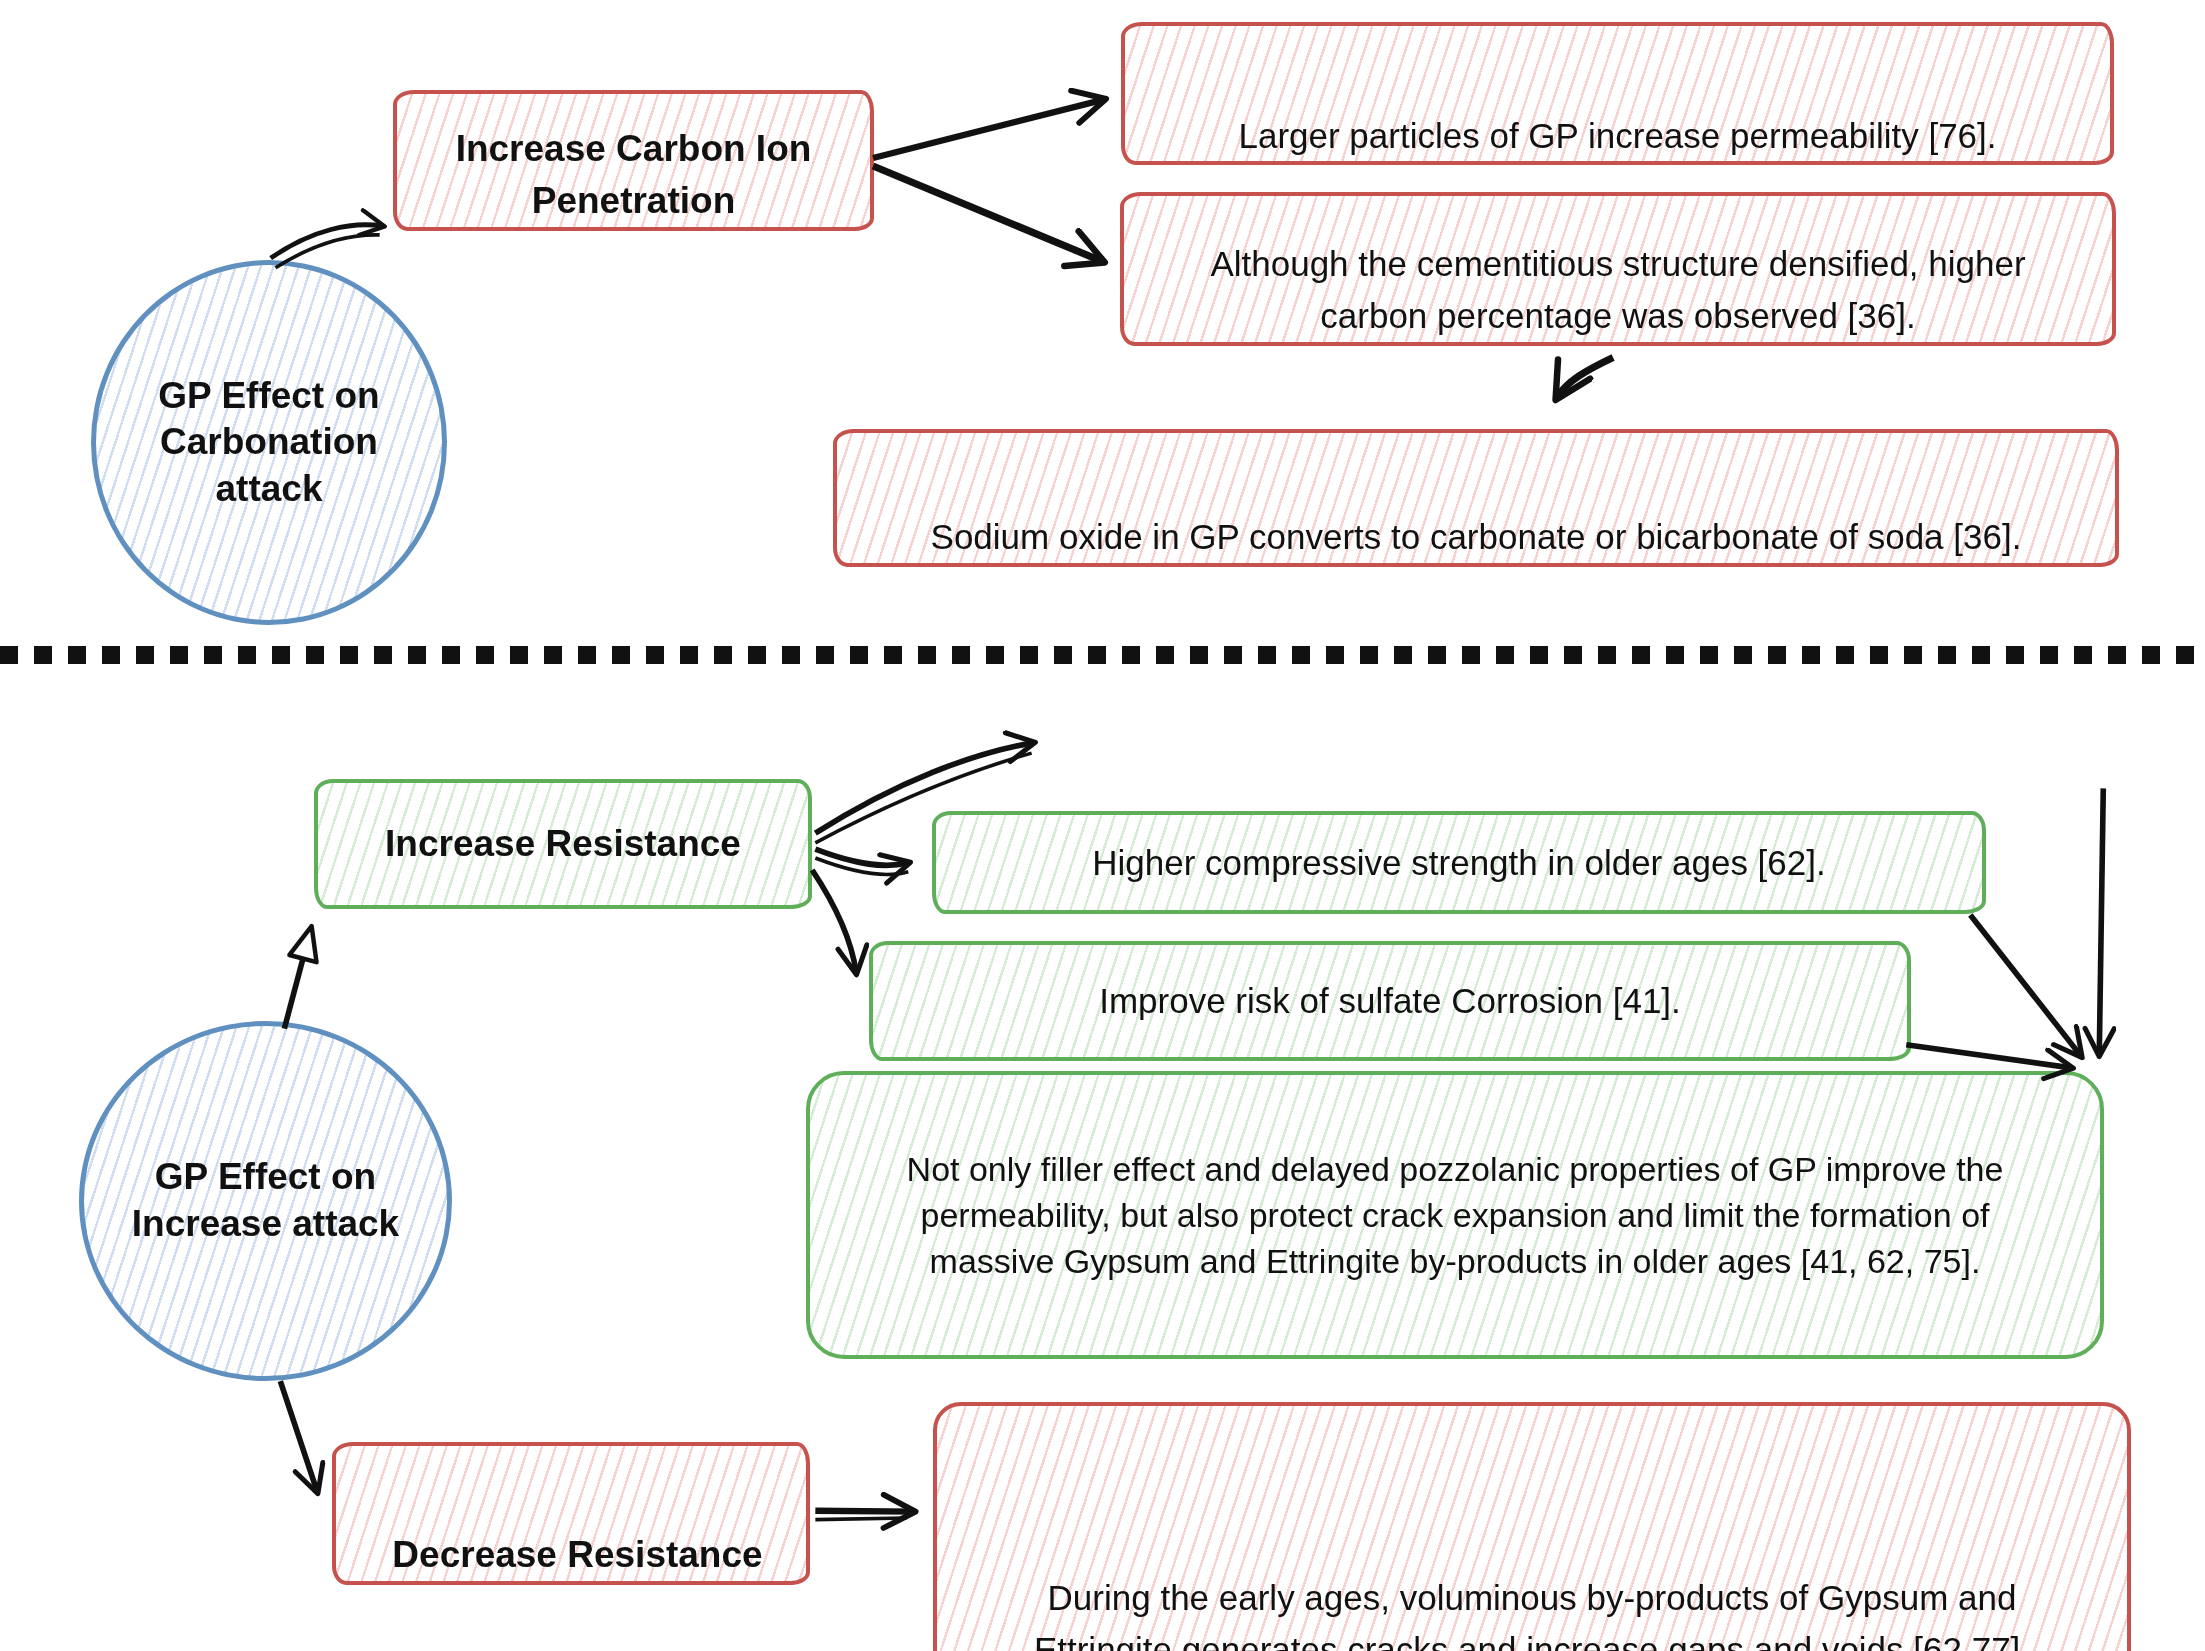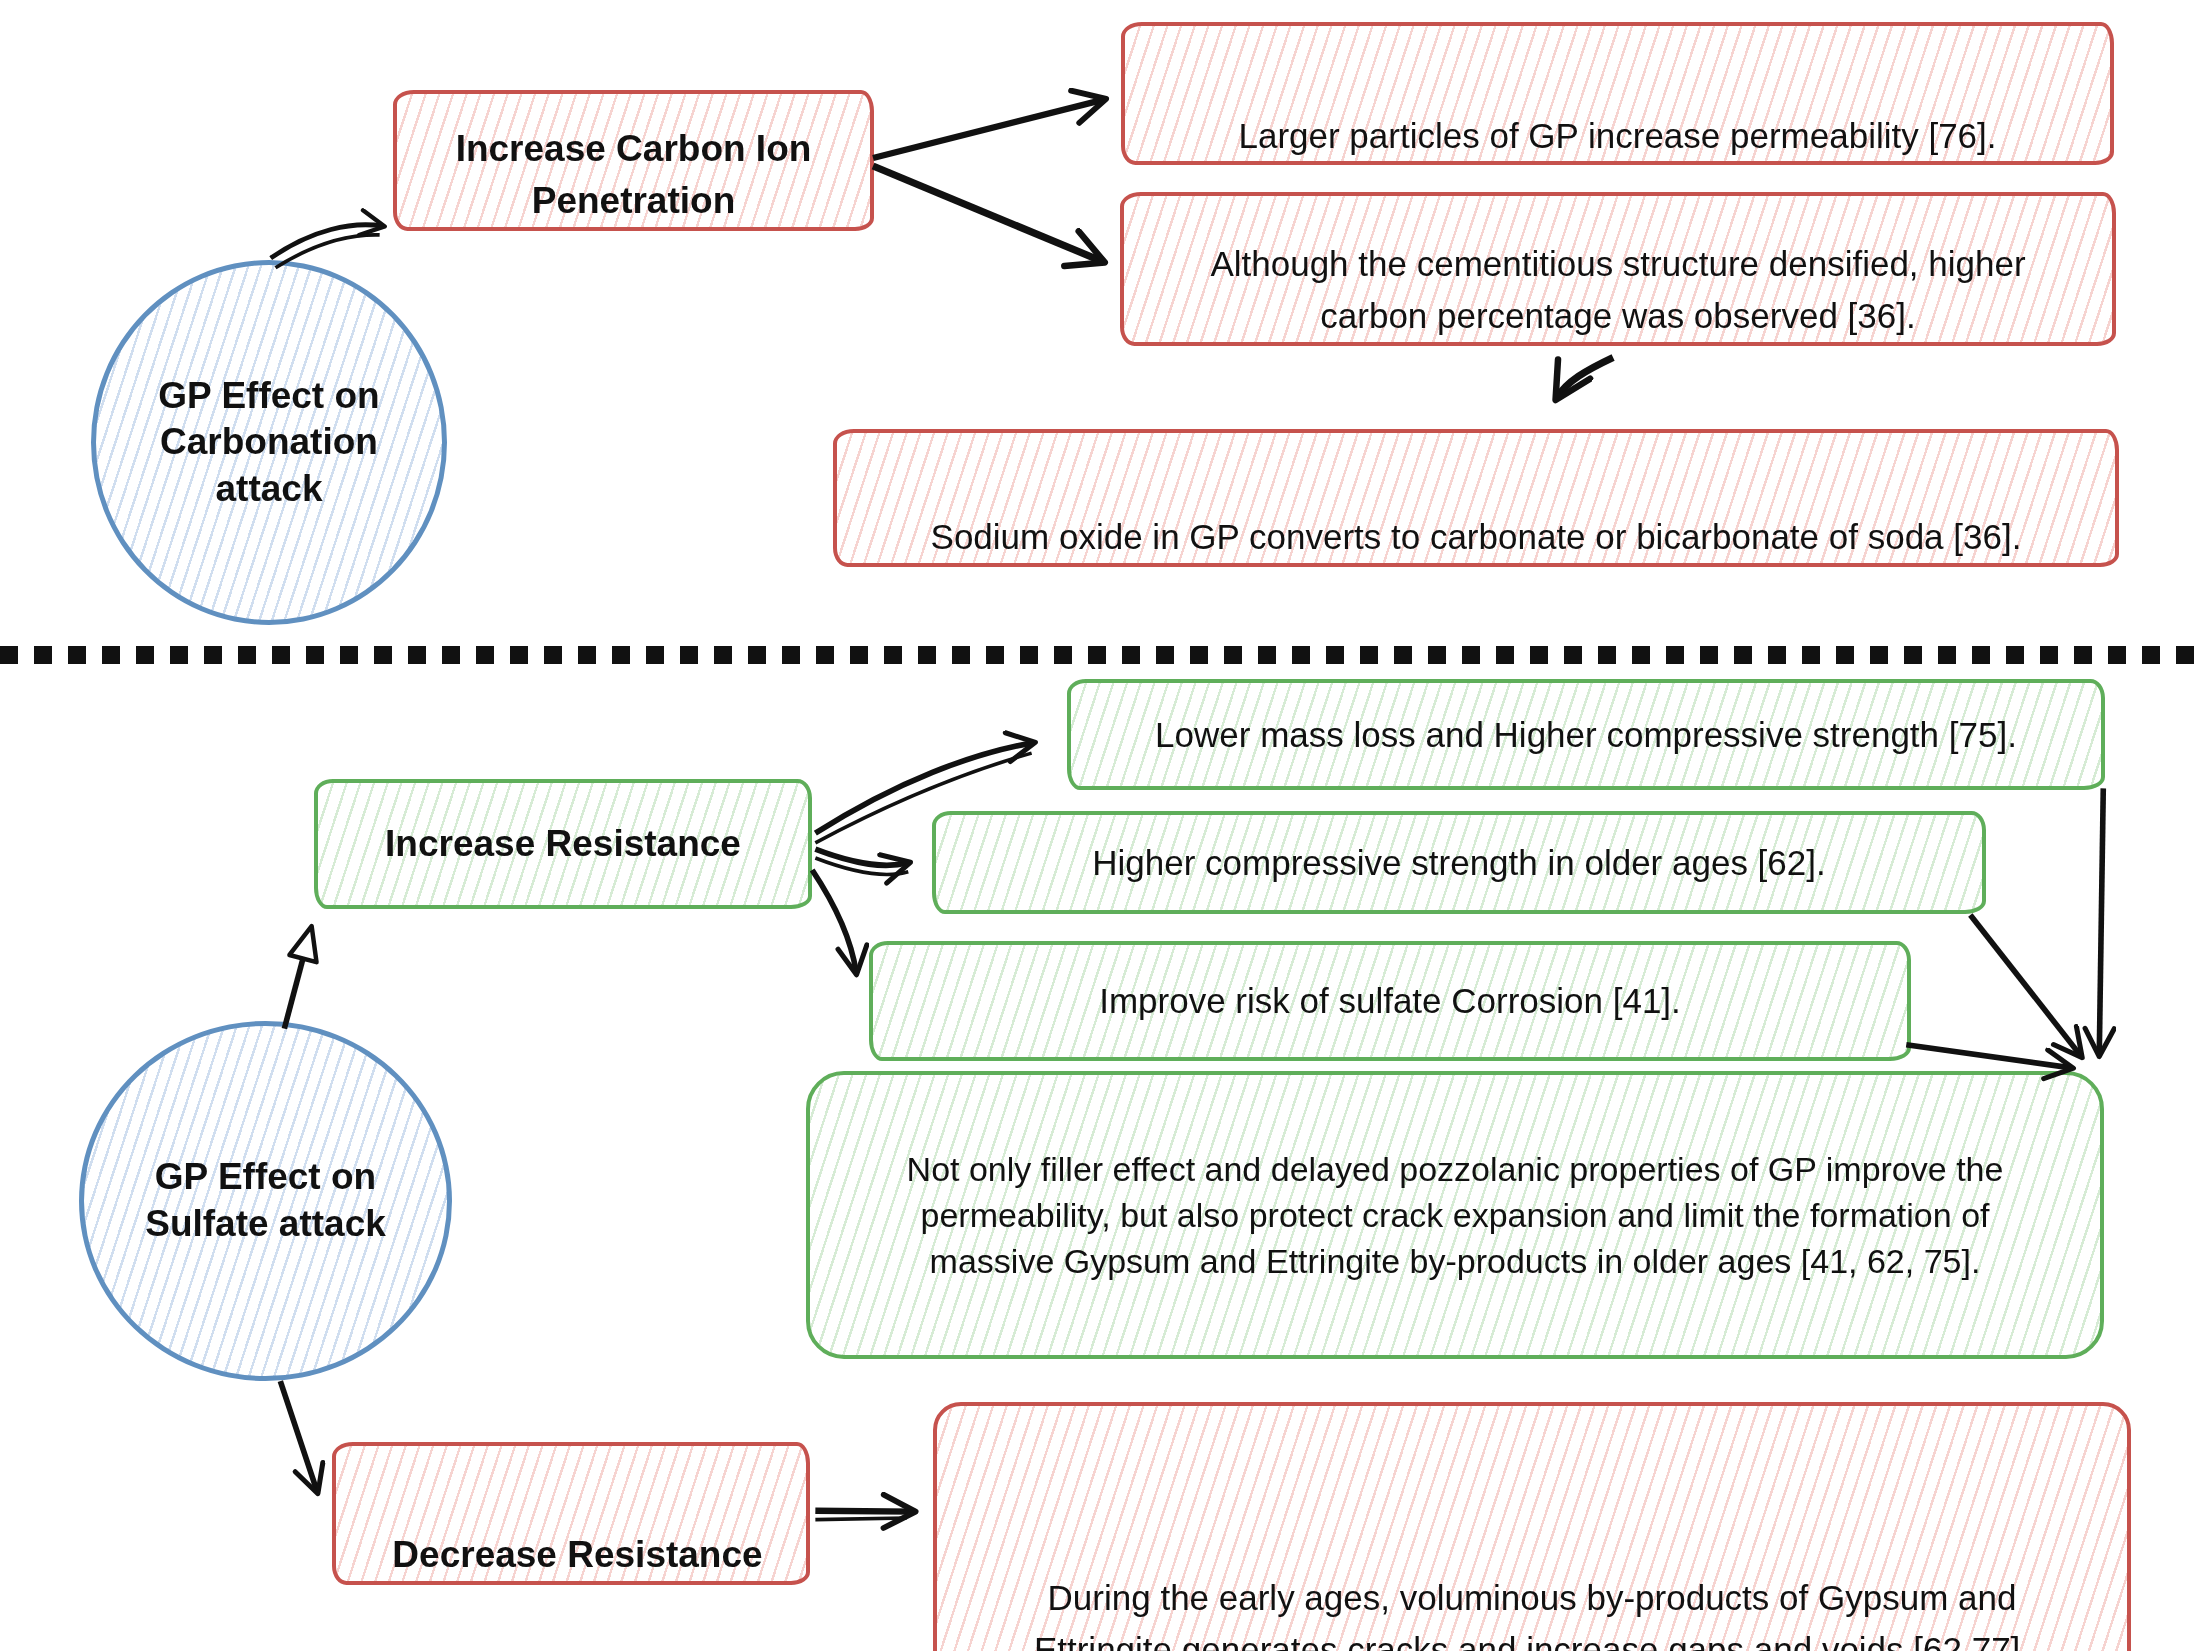--- a/index.html
+++ b/index.html
@@ -86,30 +86,27 @@
   </div>
 
   <div class="node red-box body-text" style="left:833px;top:405px;width:1286px;height:138px;margin-top:24px;">
     <div class="line">Sodium oxide in GP converts to carbonate or bicarbonate of soda [36].</div>
   </div>
 
   <div class="divider" style="top:646px;"></div>
 
   <div class="node hub" style="left:79px;top:1021px;width:373px;height:360px;">
     <div class="line">GP Effect on</div>
-    <div class="line">Sulfate attack</div>
+    <div class="line">Increase attack</div>
   </div>
 
   <div class="node green-box title-text" style="left:314px;top:779px;width:498px;height:130px;">
     <div class="line">Increase Resistance</div>
   </div>
 
-  <div class="node green-box body-text" style="left:1067px;top:679px;width:1038px;height:111px;">
-    <div class="line">Lower mass loss and Higher compressive strength [75].</div>
-  </div>
 
   <div class="node green-box body-text" style="left:932px;top:811px;width:1054px;height:103px;">
     <div class="line">Higher compressive strength in older ages [62].</div>
   </div>
 
   <div class="node green-box body-text" style="left:869px;top:941px;width:1042px;height:120px;">
     <div class="line">Improve risk of sulfate Corrosion [41].</div>
   </div>
 
   <div class="node green-box body-text-sm big-radius" style="left:806px;top:1071px;width:1298px;height:288px;">

